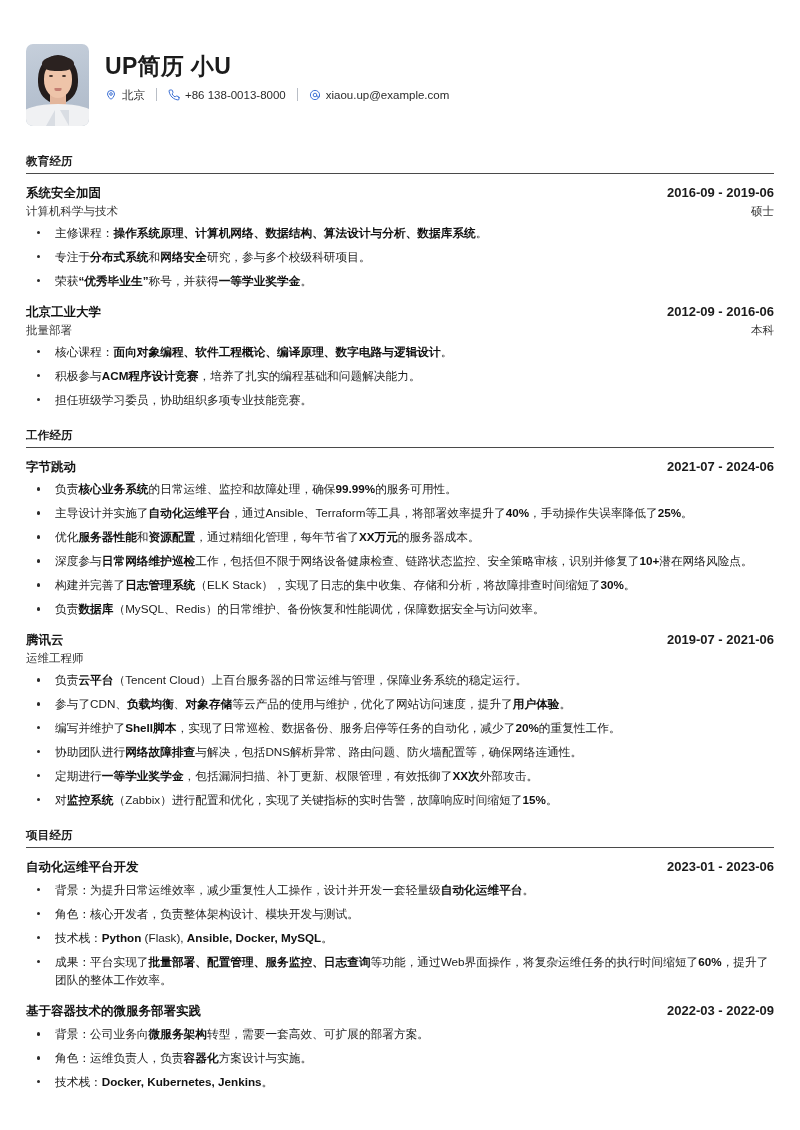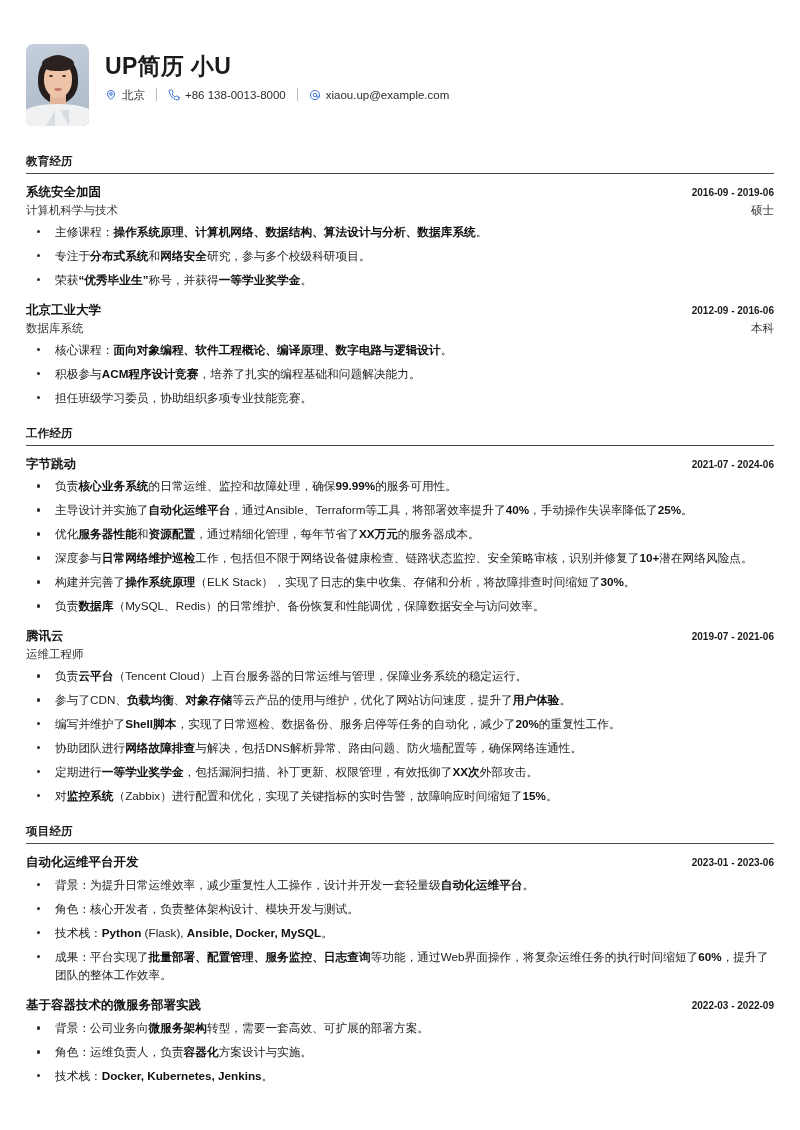--- a/index.html
+++ b/index.html
@@ -153,21 +153,21 @@
     justify-content: space-between;
     align-items: baseline;
   }
   .entry-title {
     font-size: 12.5px;
     font-weight: 700;
     color: #141414;
     line-height: 1.5;
   }
   .entry-date {
-    font-size: 10px;
+    font-size: 13px;
     font-weight: 700;
     color: #1b1b1b;
     white-space: nowrap;
     line-height: 1.5;
   }
   .entry-sub {
     font-size: 11.5px;
     color: #333333;
     line-height: 1.5;
   }
@@ -269,21 +269,21 @@
             <li>专注于<b>分布式系统</b>和<b>网络安全</b>研究，参与多个校级科研项目。</li>
             <li>荣获<b>“优秀毕业生”</b>称号，并获得<b>一等学业奖学金</b>。</li>
           </ul>
         </div>
         <div class="entry">
           <div class="entry-row">
             <div class="entry-title">北京工业大学</div>
             <div class="entry-date">2012-09 - 2016-06</div>
           </div>
           <div class="entry-row">
-            <div class="entry-sub">数据库系统</div>
+            <div class="entry-sub">批量部署</div>
             <div class="entry-sub right">本科</div>
           </div>
           <ul class="bullets">
             <li>核心课程：<b>面向对象编程、软件工程概论、编译原理、数字电路与逻辑设计</b>。</li>
             <li>积极参与<b>ACM程序设计竞赛</b>，培养了扎实的编程基础和问题解决能力。</li>
             <li>担任班级学习委员，协助组织多项专业技能竞赛。</li>
           </ul>
         </div>
       </div>
       <div class="section">
@@ -292,21 +292,21 @@
         <div class="entry">
           <div class="entry-row">
             <div class="entry-title">字节跳动</div>
             <div class="entry-date">2021-07 - 2024-06</div>
           </div>
           <ul class="bullets">
             <li>负责<b>核心业务系统</b>的日常运维、监控和故障处理，确保<b>99.99%</b>的服务可用性。</li>
             <li>主导设计并实施了<b>自动化运维平台</b>，通过Ansible、Terraform等工具，将部署效率提升了<b>40%</b>，手动操作失误率降低了<b>25%</b>。</li>
             <li>优化<b>服务器性能</b>和<b>资源配置</b>，通过精细化管理，每年节省了<b>XX万元</b>的服务器成本。</li>
             <li>深度参与<b>日常网络维护巡检</b>工作，包括但不限于网络设备健康检查、链路状态监控、安全策略审核，识别并修复了<b>10+</b>潜在网络风险点。</li>
-            <li>构建并完善了<b>操作系统原理</b>（ELK Stack），实现了日志的集中收集、存储和分析，将故障排查时间缩短了<b>30%</b>。</li>
+            <li>构建并完善了<b>日志管理系统</b>（ELK Stack），实现了日志的集中收集、存储和分析，将故障排查时间缩短了<b>30%</b>。</li>
             <li>负责<b>数据库</b>（MySQL、Redis）的日常维护、备份恢复和性能调优，保障数据安全与访问效率。</li>
           </ul>
         </div>
         <div class="entry">
           <div class="entry-row">
             <div class="entry-title">腾讯云</div>
             <div class="entry-date">2019-07 - 2021-06</div>
           </div>
           <div class="entry-row">
             <div class="entry-sub">运维工程师</div>

